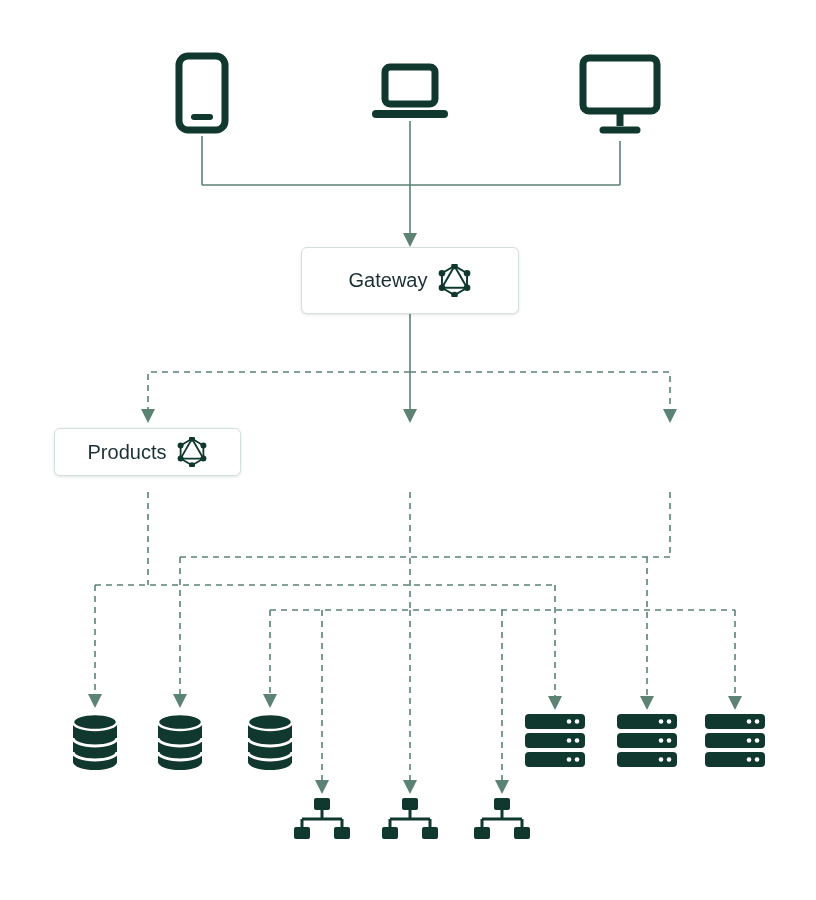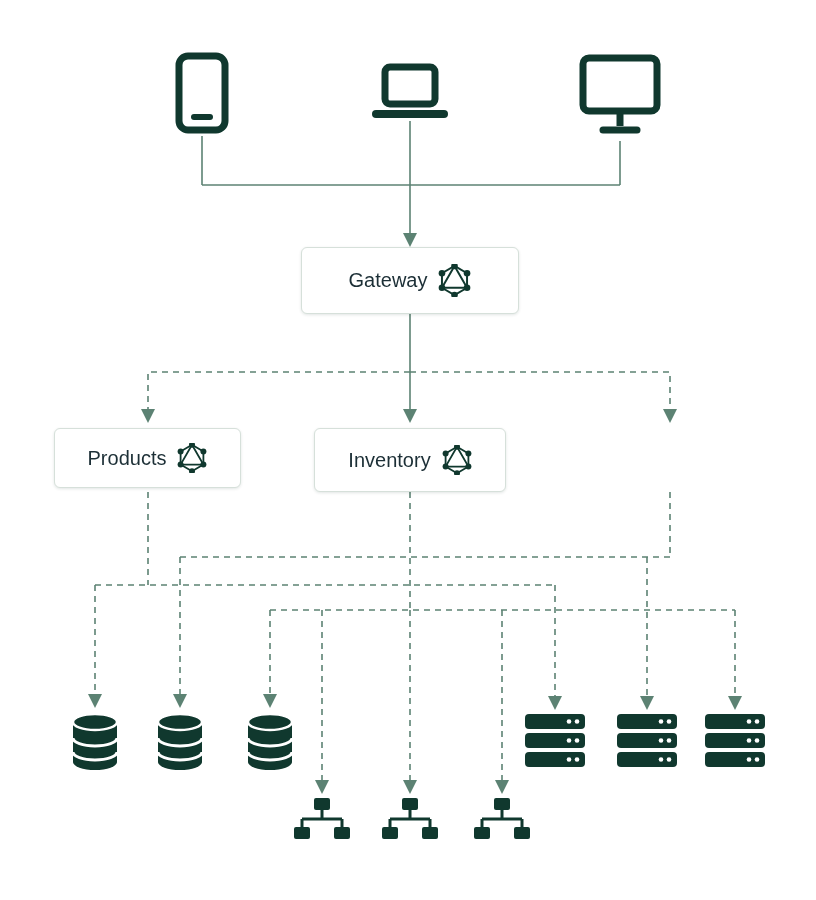--- a/index.html
+++ b/index.html
@@ -134,28 +134,22 @@
       <use href="#sym-desktop"></use>
     </svg>
 
   <div class="node" style="left:301px;top:247px;width:218px;height:67px">
     <span>Gateway</span>
     <svg class="gql" width="33" height="33">
         <use href="#sym-graphql"></use>
       </svg>
   </div>
 
-  <div class="node" style="left:54px;top:428px;width:187px;height:60px">
+  <div class="node" style="left:54px;top:428px;width:187px;height:48px">
     <span>Products</span>
-    <svg class="gql" width="30" height="30">
-        <use href="#sym-graphql"></use>
-      </svg>
-  </div>
-  <div class="node" style="left:314px;top:428px;width:192px;height:64px">
-    <span>Inventory</span>
     <svg class="gql" width="30" height="30">
         <use href="#sym-graphql"></use>
       </svg>
   </div>
 
   <svg class="icon-abs" style="left:71px;top:712px" width="48" height="60">
       <use href="#sym-database"></use>
     </svg>
   <svg class="icon-abs" style="left:156px;top:712px" width="48" height="60">
       <use href="#sym-database"></use>

